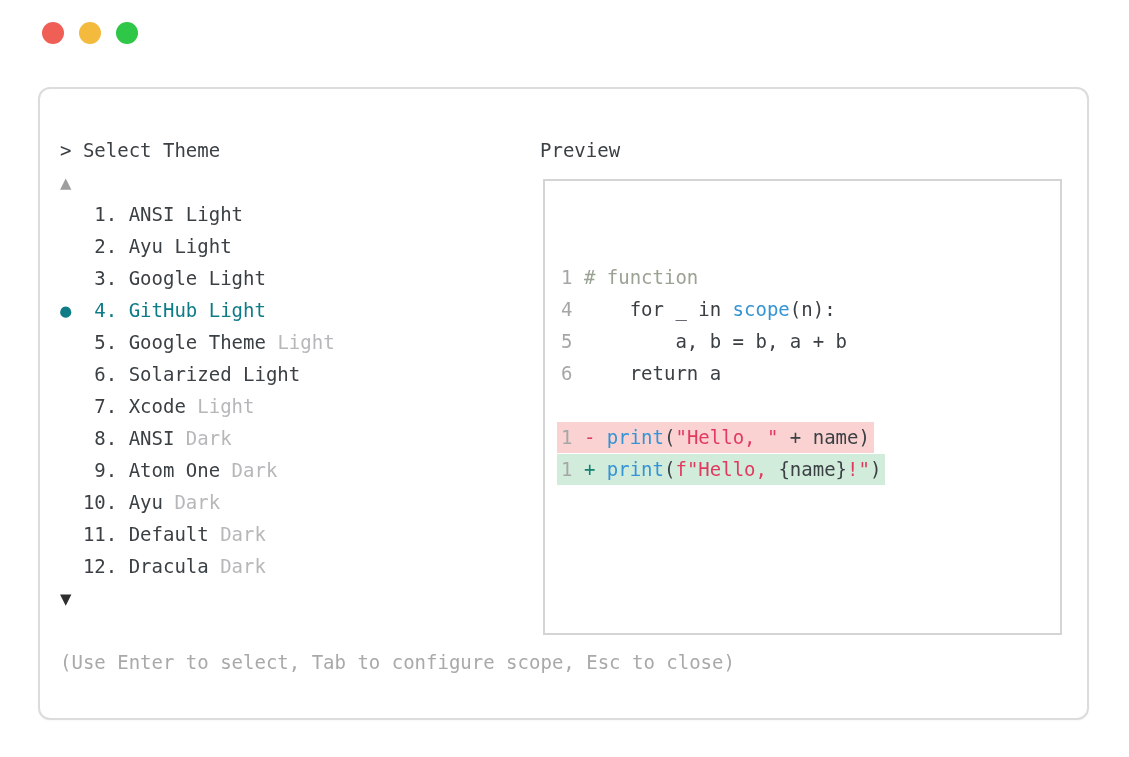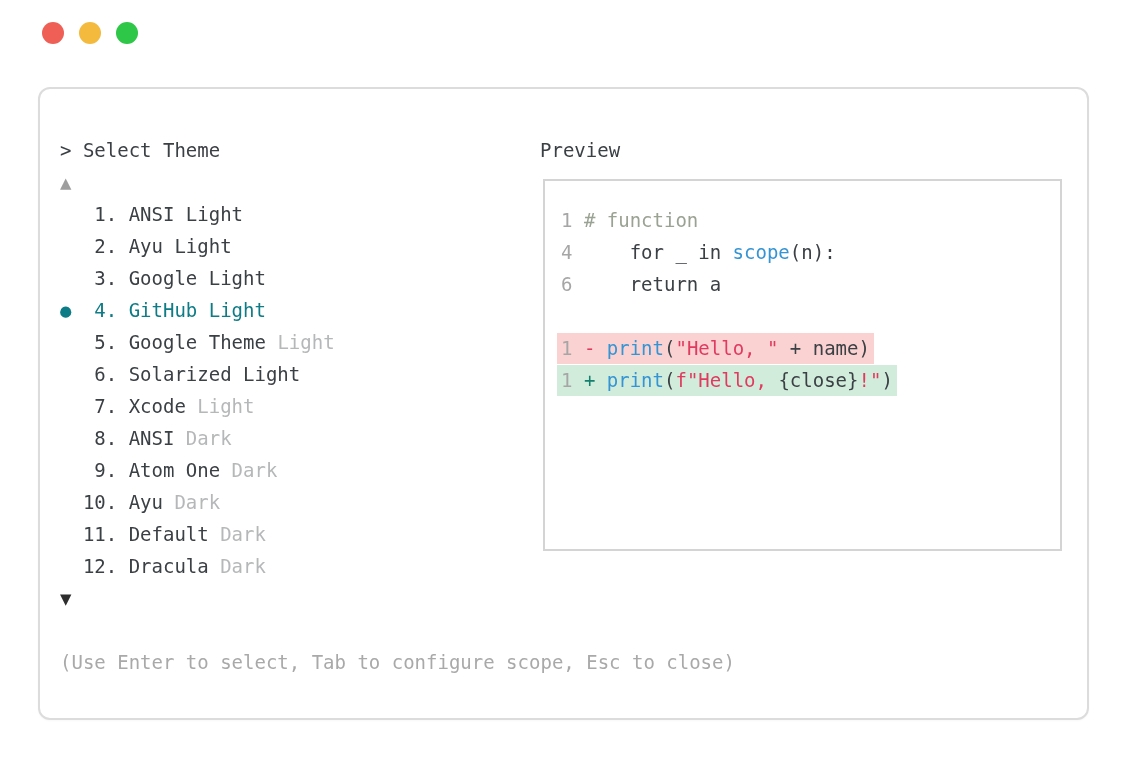--- a/index.html
+++ b/index.html
@@ -22,22 +22,22 @@
   .left-col{position:absolute;left:20px;top:45px;width:1005px;}
   .right-col{position:absolute;left:500px;top:45px;width:525px;}
   .prompt{color:var(--text);}
   .arrow-up{color:var(--scroll-up);font-size:19px;}
   .arrow-down{color:var(--scroll-down);font-size:19px;}
   .hint{color:var(--hint);}
   .theme-row .bullet{color:var(--selected);}
   .theme-row .suffix{color:var(--dim);}
   .theme-row.selected, .theme-row.selected .num, .theme-row.selected .name{color:var(--selected);}
   .preview-title{color:var(--text);}
-  .preview-box{margin-left:3px;margin-top:13px;width:519px;height:372px;
-    border:2px solid var(--preview-border);background:#fff;padding:23px 16px 0 16px;}
+  .preview-box{margin-left:3px;margin-top:13px;width:519px;height:456px;
+    border:2px solid var(--preview-border);background:#fff;padding:80px 16px 0 16px;}
   .tk-lnum{color:var(--line-number);}
   .tk-text{color:var(--text);}
   .tk-comment{color:var(--comment);}
   .tk-func{color:var(--func);}
   .tk-number{color:var(--number);}
   .tk-builtin{color:var(--builtin);}
   .tk-string{color:var(--string);}
   .tk-del-sign{color:var(--del-sign);}
   .tk-add-sign{color:var(--add-sign);}
   .diff-chip{display:inline-block;padding:0 4px;margin-left:-4px;line-height:31px;}
@@ -75,22 +75,23 @@
     <div class="row"></div>
     <div class="row hint">(Use Enter to select, Tab to configure scope, Esc to close)</div>
   </div>
 
   <div class="right-col">
     <div class="row preview-title">Preview</div>
     <div class="preview-box">
       <div id="code-lines">
           <div class="row"><span class="tk-lnum">1 </span><span class="tk-comment"># function</span></div>
           <div class="row"><span class="tk-lnum">4 </span><span class="tk-text">    for _ in </span><span class="tk-builtin">scope</span><span class="tk-text">(n):</span></div>
+          <div class="row"><span class="tk-lnum">5 </span><span class="tk-text">        a, b = b, a + b</span></div>
           <div class="row"><span class="tk-lnum">6 </span><span class="tk-text">    return a</span></div>
           <div class="row"></div>
         </div>
       <div id="diff-lines">
           <div class="row"><span class="diff-chip del"><span class="tk-lnum">1 </span><span class="tk-del-sign">-</span><span class="tk-text"> </span><span class="tk-builtin">print</span><span class="tk-text">(</span><span class="tk-string">"Hello, "</span><span class="tk-text"> + name)</span></span></div>
-          <div class="row"><span class="diff-chip add"><span class="tk-lnum">1 </span><span class="tk-add-sign">+</span><span class="tk-text"> </span><span class="tk-builtin">print</span><span class="tk-text">(</span><span class="tk-string">f"Hello, </span><span class="tk-text">{close}</span><span class="tk-string">!"</span><span class="tk-text">)</span></span></div>
+          <div class="row"><span class="diff-chip add"><span class="tk-lnum">1 </span><span class="tk-add-sign">+</span><span class="tk-text"> </span><span class="tk-builtin">print</span><span class="tk-text">(</span><span class="tk-string">f"Hello, </span><span class="tk-text">{name}</span><span class="tk-string">!"</span><span class="tk-text">)</span></span></div>
         </div>
     </div>
   </div>
 </div>
 
 </body></html>

